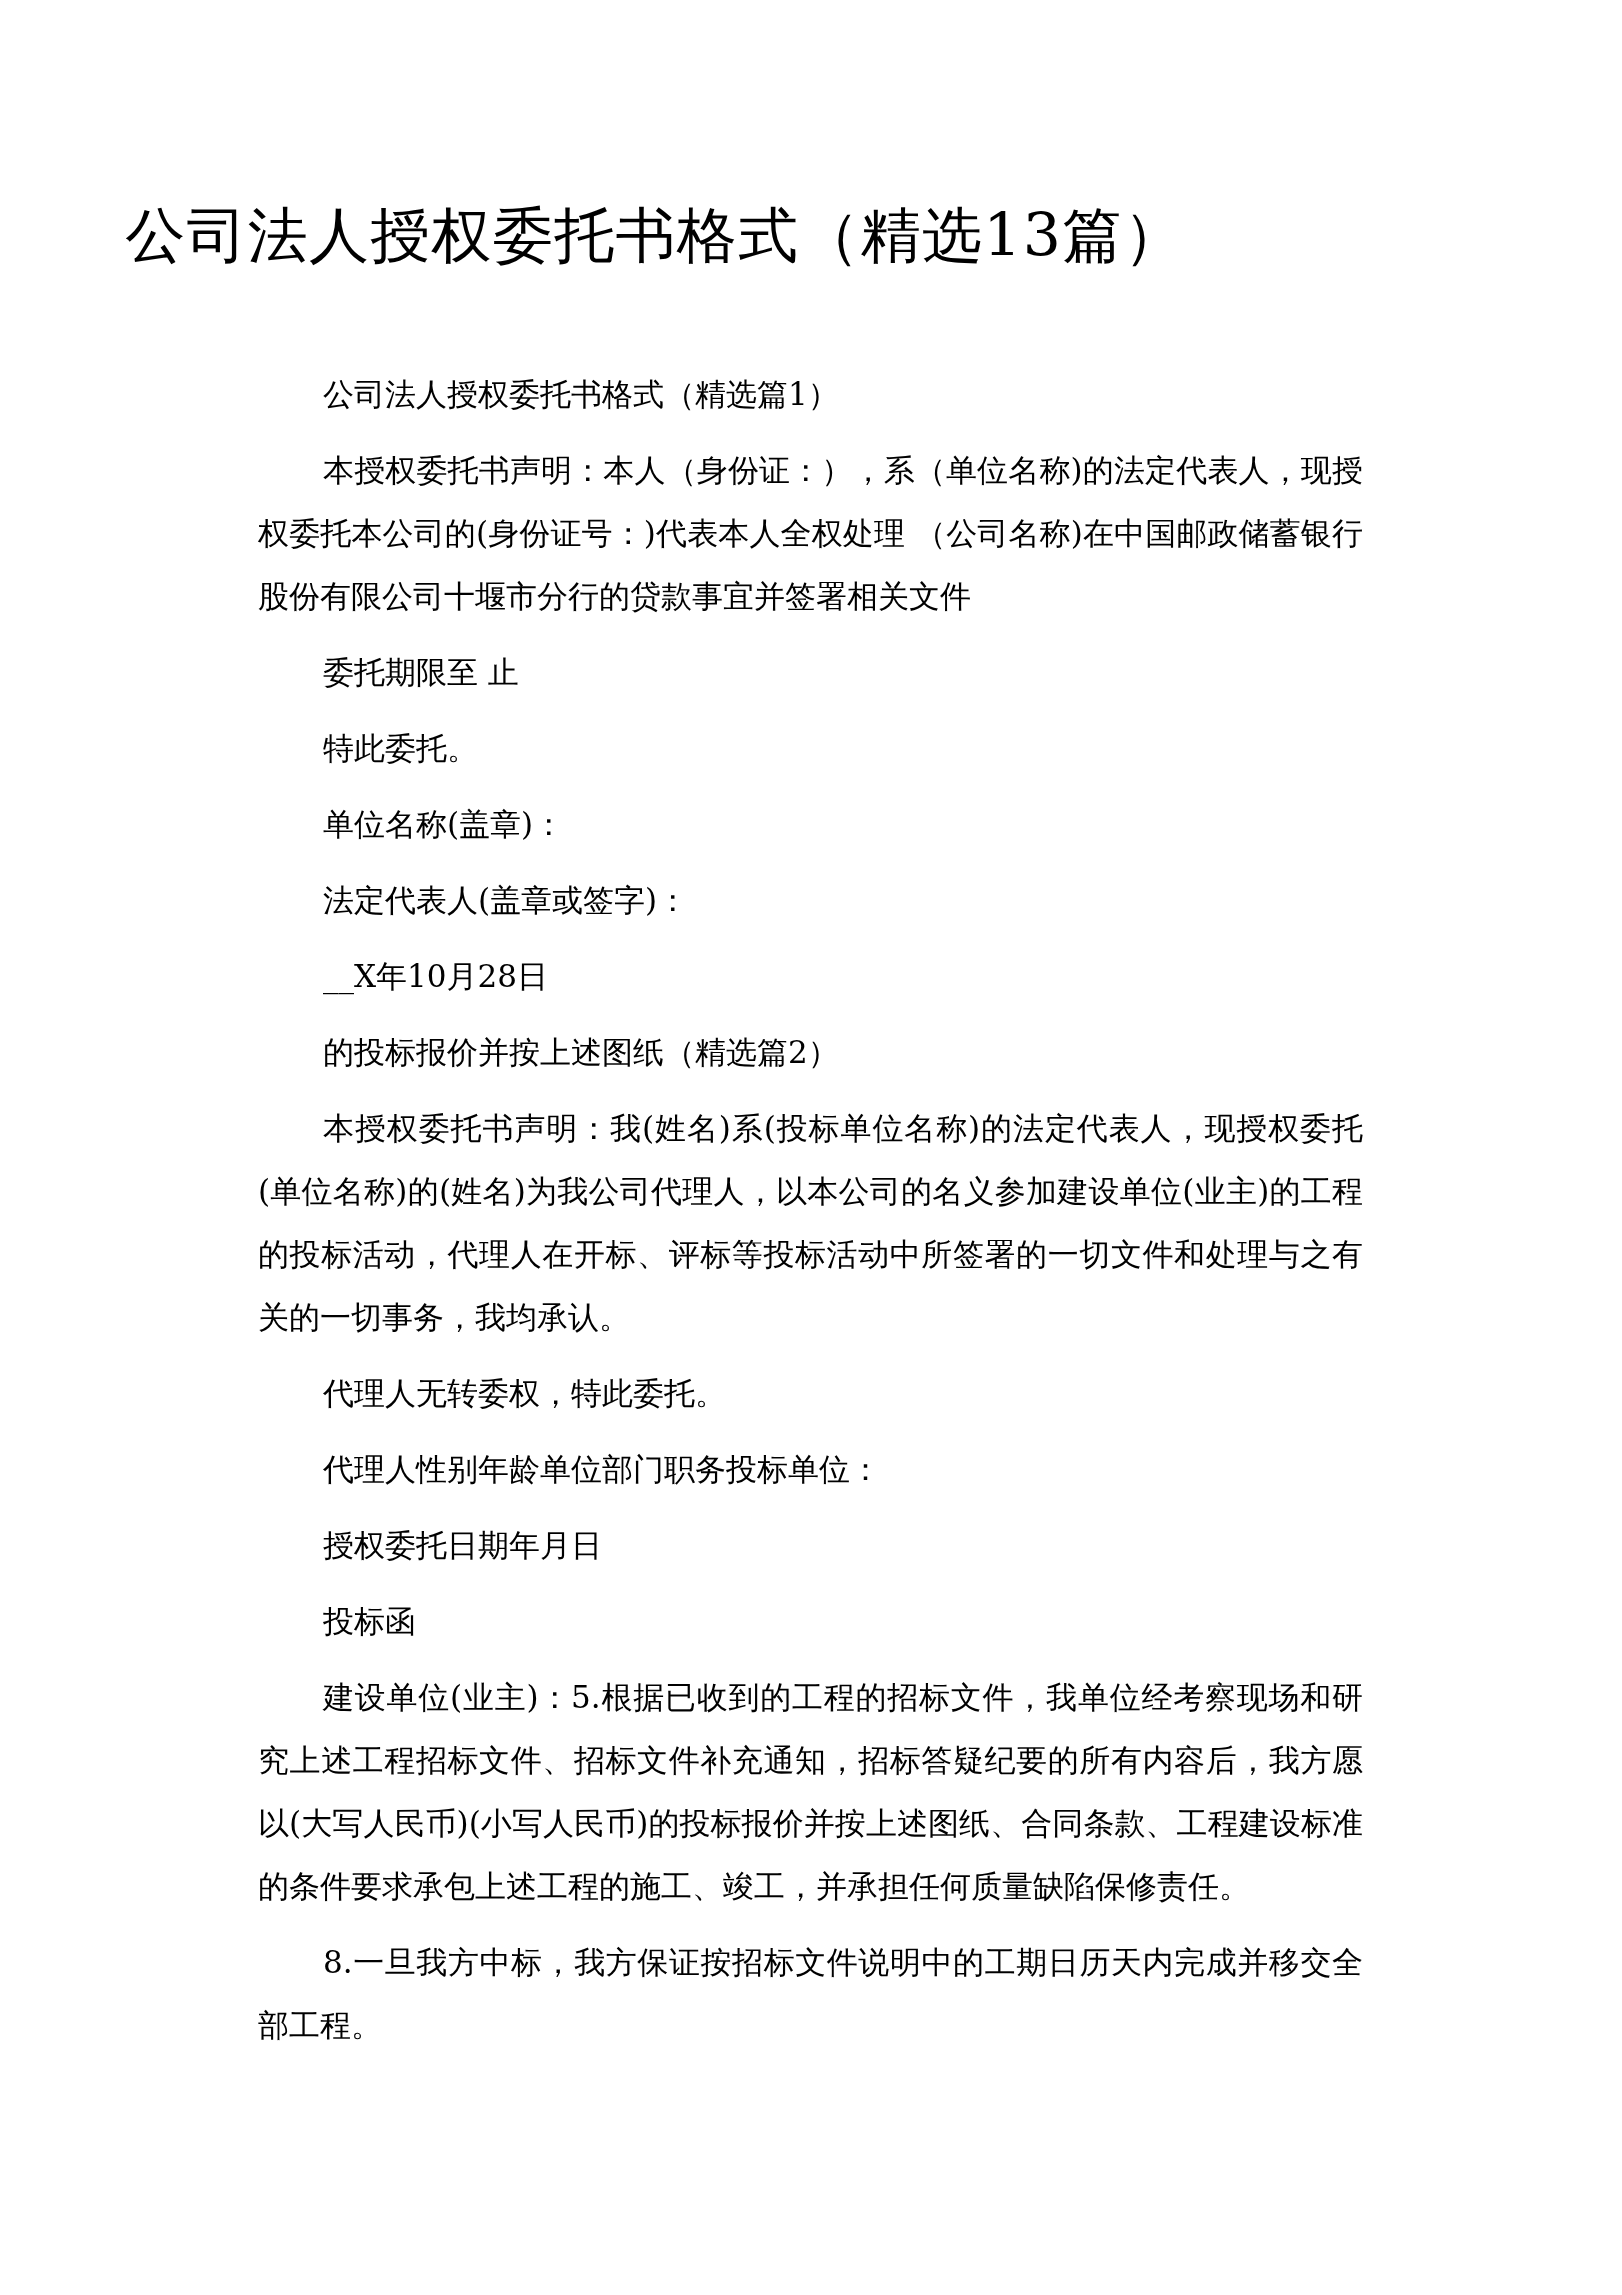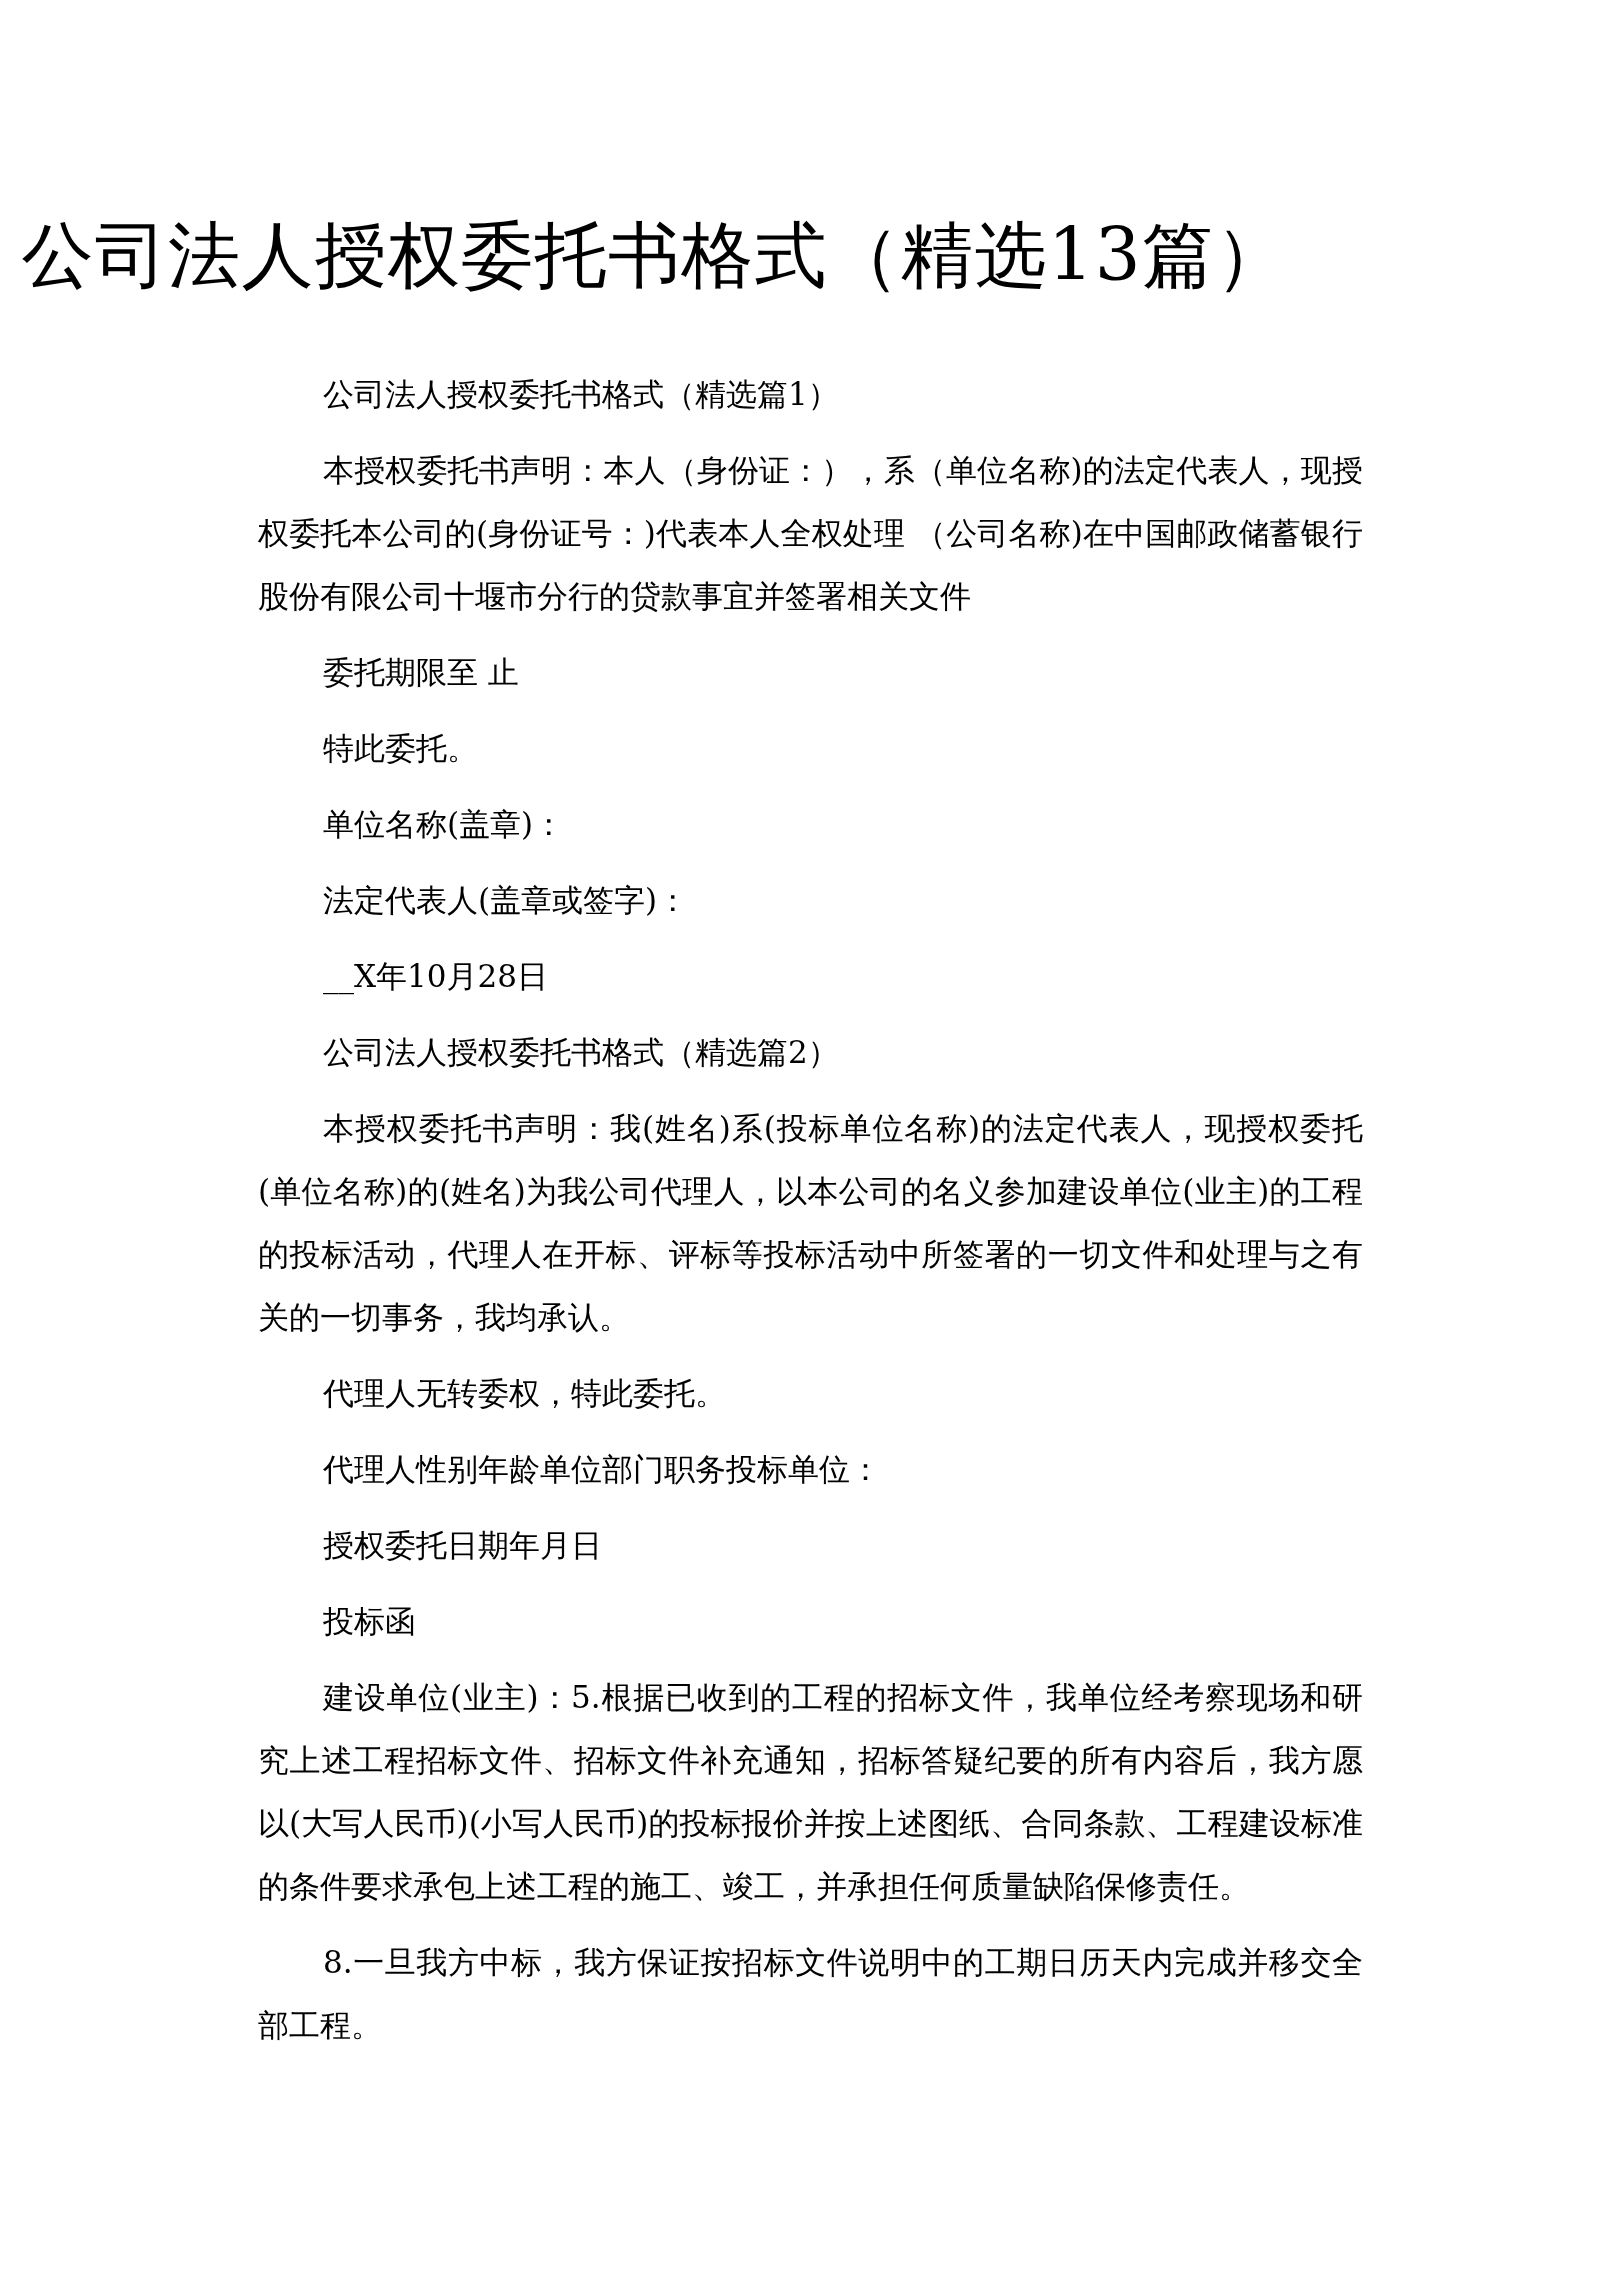--- a/index.html
+++ b/index.html
@@ -1,38 +1,38 @@
 <!DOCTYPE html>
 <html style="font-size:10.5px"><head>
   <meta charset="utf-8">
   <style>
     html, body { margin: 0; padding: 0; background: #ffffff; }
     body { width: 1623px; height: 2295px; position: relative; overflow: hidden;
            font-family: "DejaVu Serif", "Liberation Serif", serif; color: #000; }
     .title { position: absolute; left: 0; width: 1310px; top: 196px; text-align: center;
-             font-size: 72px; line-height: 79px; letter-spacing: 1.3px; margin-top: 20px; }
+             font-size: 60px; line-height: 79px; letter-spacing: 1.3px; }
     .body { position: absolute; left: 245px; width: 1131px; top: 350px; }
     .p { font-size: 31px; line-height: 63px; margin: 13px; text-align: justify; text-align-last: left;
          word-break: break-all; }
     .ind { text-indent: 65px; }
   </style>
 </head>
 <body>
 
 <div class="title">公司法人授权委托书格式（精选13篇）</div>
 
 <div class="body">
   <p class="p ind">公司法人授权委托书格式（精选篇1）</p>
   <p class="p ind">本授权委托书声明：本人（身份证：），系（单位名称)的法定代表人，现授权委托本公司的(身份证号：)代表本人全权处理 （公司名称)在中国邮政储蓄银行股份有限公司十堰市分行的贷款事宜并签署相关文件</p>
   <p class="p ind">委托期限至  止</p>
   <p class="p ind">特此委托。</p>
   <p class="p ind">单位名称(盖章)：</p>
   <p class="p ind">法定代表人(盖章或签字)：</p>
   <p class="p ind">__X年10月28日</p>
-  <p class="p ind">公司法人授权委托书格式（精选篇2）</p>
+  <p class="p ind">的投标报价并按上述图纸（精选篇2）</p>
   <p class="p ind">本授权委托书声明：我(姓名)系(投标单位名称)的法定代表人，现授权委托(单位名称)的(姓名)为我公司代理人，以本公司的名义参加建设单位(业主)的工程的投标活动，代理人在开标、评标等投标活动中所签署的一切文件和处理与之有关的一切事务，我均承认。</p>
   <p class="p ind">代理人无转委权，特此委托。</p>
   <p class="p ind">代理人性别年龄单位部门职务投标单位：</p>
   <p class="p ind">授权委托日期年月日</p>
   <p class="p ind">投标函</p>
   <p class="p ind">建设单位(业主)：5.根据已收到的工程的招标文件，我单位经考察现场和研究上述工程招标文件、招标文件补充通知，招标答疑纪要的所有内容后，我方愿以(大写人民币)(小写人民币)的投标报价并按上述图纸、合同条款、工程建设标准的条件要求承包上述工程的施工、竣工，并承担任何质量缺陷保修责任。</p>
   <p class="p ind">8.一旦我方中标，我方保证按招标文件说明中的工期日历天内完成并移交全部工程。</p>
 </div>
 
 

